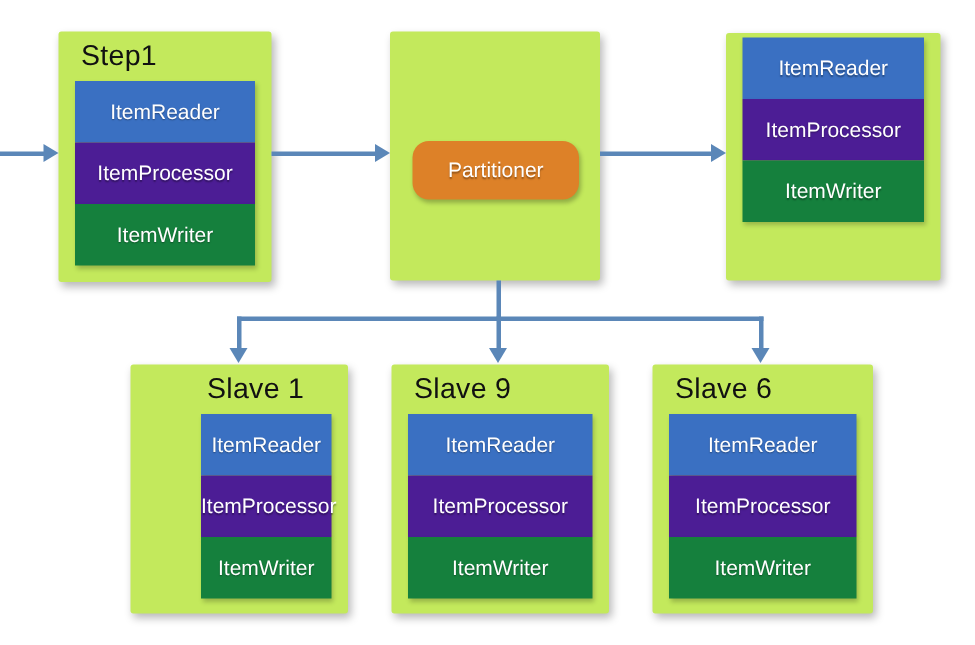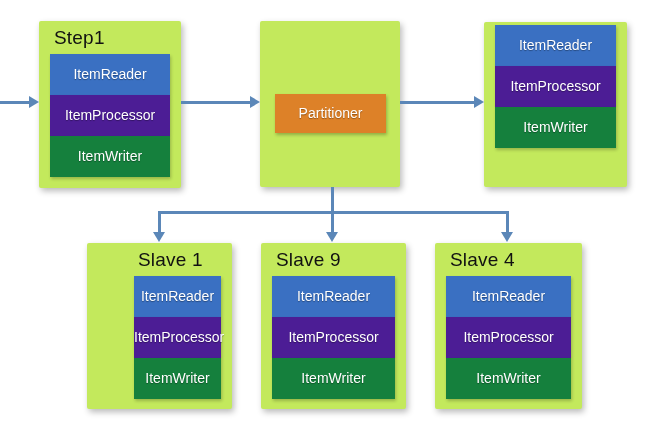--- a/index.html
+++ b/index.html
@@ -47,21 +47,21 @@
     position: absolute;
     left: 15px; top: 73px;
     width: 111px; height: 39px;
     line-height: 39px;
     background: #dd8128;
     text-align: center;
     color: #ffffff;
     font-size: 14px;
     text-shadow: 0 1px 1px rgba(0,0,0,0.35);
     box-shadow: 1px 2px 3px rgba(0,0,0,0.25);
-    border-radius: 0;
+    border-radius: 11px;
   }
 
   
   .edge { position: absolute; background: #5b87b8; }
   .head-right {
     position: absolute; width: 0; height: 0;
     border-top: 6px solid transparent;
     border-bottom: 6px solid transparent;
     border-left: 10px solid #5b87b8;
   }
@@ -118,21 +118,21 @@
   <div class="node" id="node-slave2">
     <span class="node-title">Slave 9</span>
     <div class="rows">
       <div class="row reader">ItemReader</div>
       <div class="row processor">ItemProcessor</div>
       <div class="row writer">ItemWriter</div>
     </div>
   </div>
 
   <div class="node" id="node-slave3">
-    <span class="node-title">Slave 4</span>
+    <span class="node-title">Slave 6</span>
     <div class="rows">
       <div class="row reader">ItemReader</div>
       <div class="row processor">ItemProcessor</div>
       <div class="row writer">ItemWriter</div>
     </div>
   </div>
 
   <div class="edge" style="left:0; top:101px; width:30px; height:3px;"></div>
   <div class="head-right" style="left:29px; top:96px;"></div>
 

